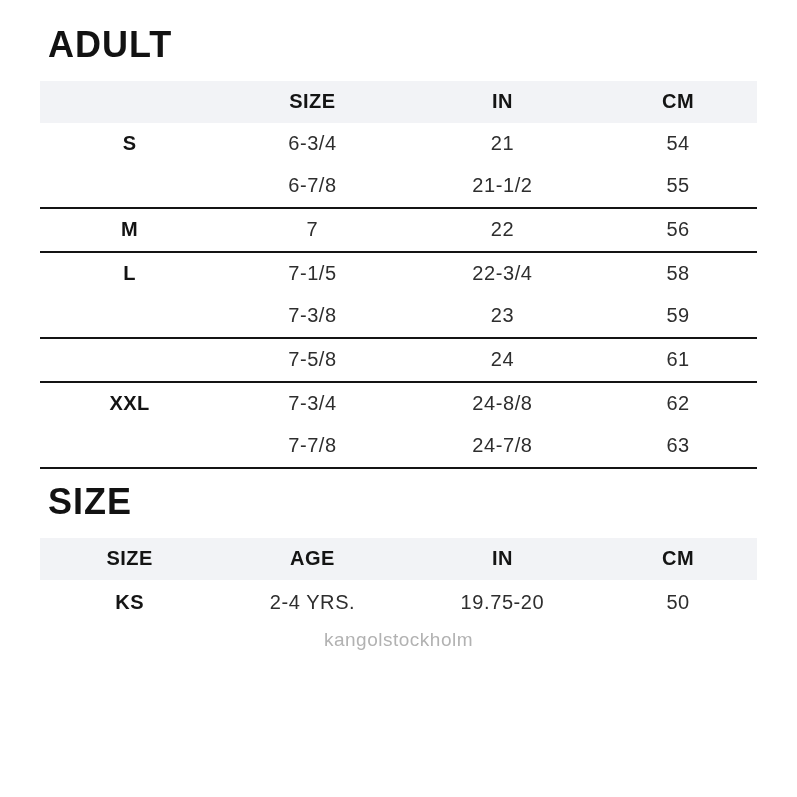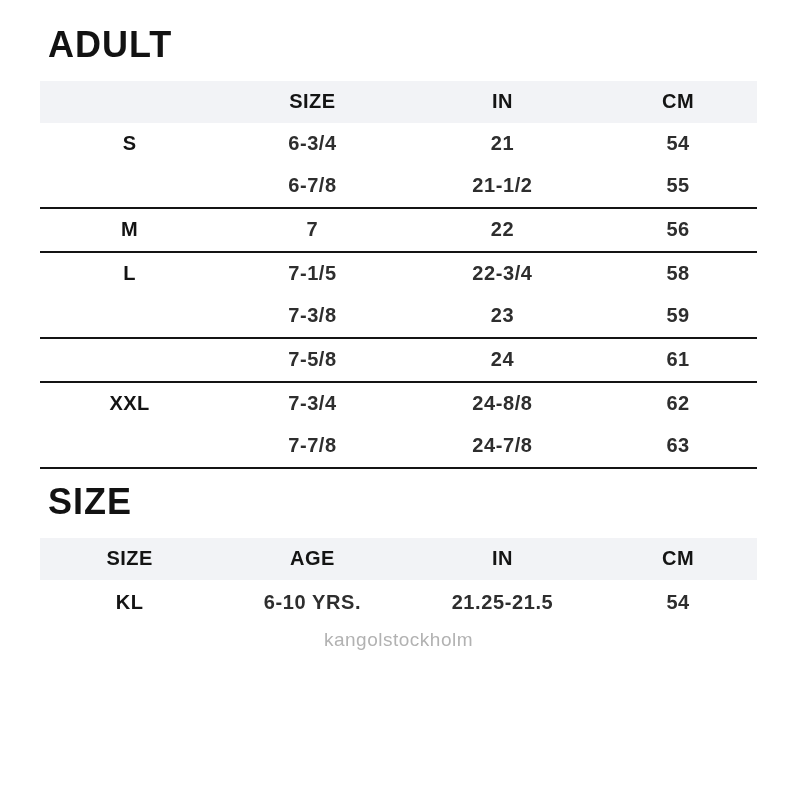--- a/index.html
+++ b/index.html
@@ -42,21 +42,21 @@
     font-weight: bold;
     letter-spacing: 0.5px;
     text-align: center;
     color: #141414;
     padding: 0;
   }
   td {
     height: 42px;
     text-align: center;
     font-size: 20px;
-    font-weight: 700;
+    font-weight: 400;
     letter-spacing: 0.6px;
     color: #2e2e2e;
     padding: 0;
   }
   td.lbl {
     font-weight: bold;
     letter-spacing: 0.5px;
     color: #141414;
   }
   tbody.group { border-bottom: 2px solid #141414; }
@@ -171,24 +171,24 @@
       <thead>
         <tr>
           <th>SIZE</th>
           <th>AGE</th>
           <th>IN</th>
           <th>CM</th>
         </tr>
       </thead>
       <tbody>
         <tr>
-          <td class="lbl">KL</td>
-          <td>6-10 YRS.</td>
-          <td>21.25-21.5</td>
-          <td>54</td>
+          <td class="lbl">KS</td>
+          <td>2-4 YRS.</td>
+          <td>19.75-20</td>
+          <td>50</td>
         </tr>
       </tbody>
     </table>
   </div>
 
   <div class="watermark">kangolstockholm</div>
 
 </div>
 
 </body></html>

